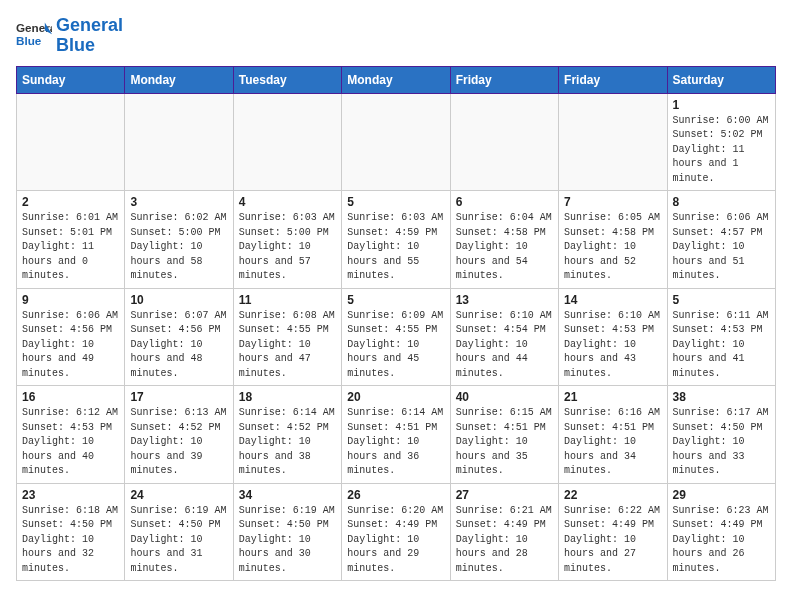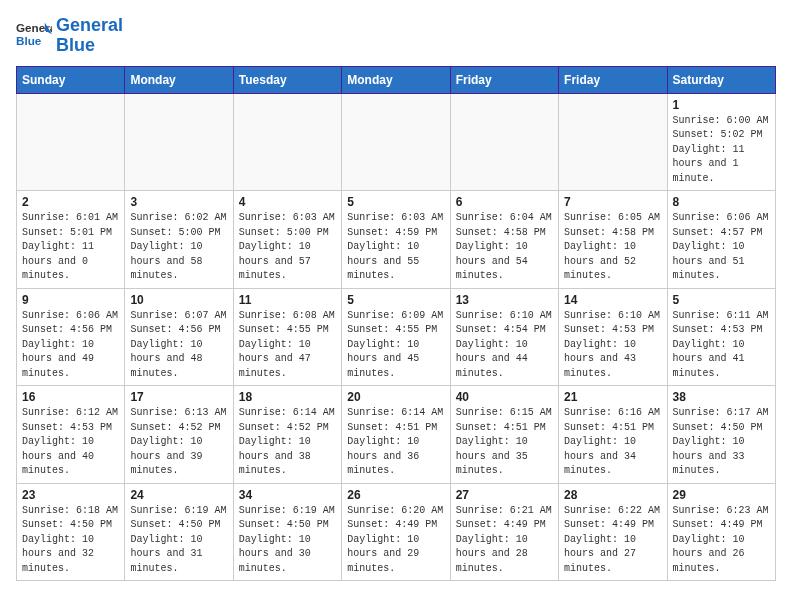--- a/index.html
+++ b/index.html
@@ -240,21 +240,21 @@
         </td>
         <td>
           <div class="day-number">26</div>
           <div class="day-info">Sunrise: 6:20 AM<br>Sunset: 4:49 PM<br>Daylight: 10 hours and 29 minutes.</div>
         </td>
         <td>
           <div class="day-number">27</div>
           <div class="day-info">Sunrise: 6:21 AM<br>Sunset: 4:49 PM<br>Daylight: 10 hours and 28 minutes.</div>
         </td>
         <td>
-          <div class="day-number">28</div>
+          <div class="day-number">22</div>
           <div class="day-info">Sunrise: 6:22 AM<br>Sunset: 4:49 PM<br>Daylight: 10 hours and 27 minutes.</div>
         </td>
         <td>
           <div class="day-number">29</div>
           <div class="day-info">Sunrise: 6:23 AM<br>Sunset: 4:49 PM<br>Daylight: 10 hours and 26 minutes.</div>
         </td>
       </tr>
     </tbody>
 </table>
 

